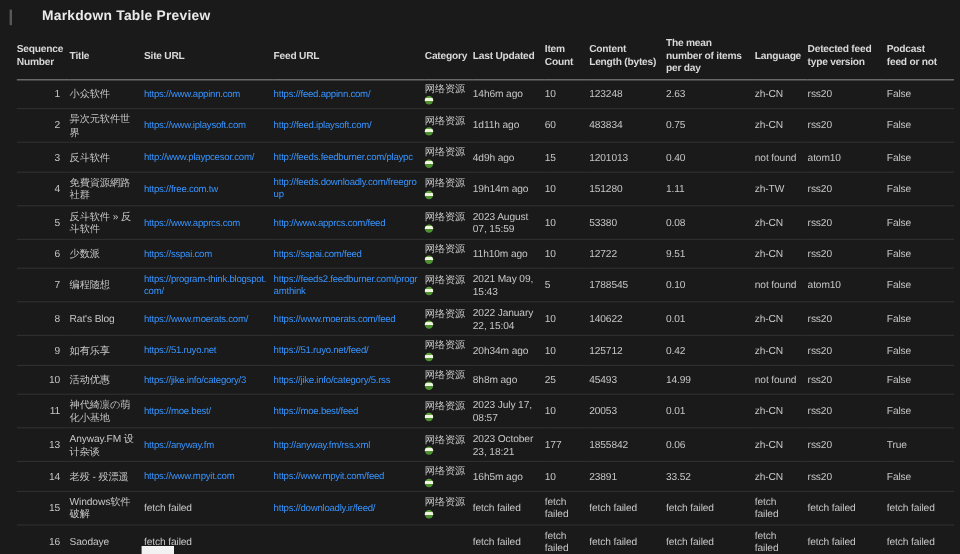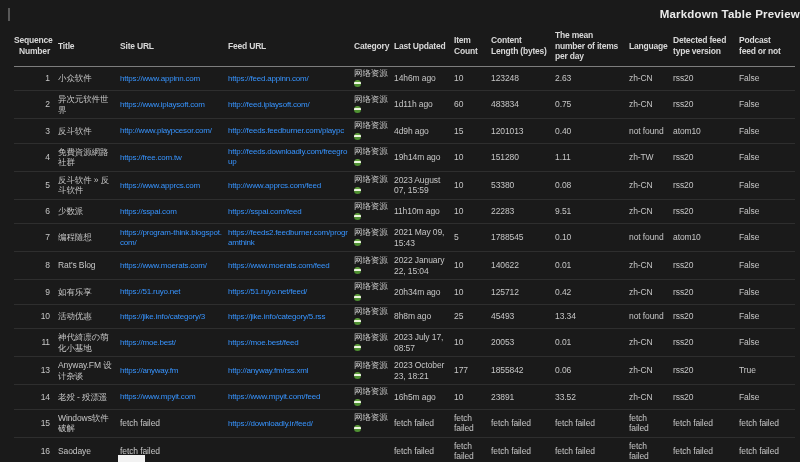--- a/index.html
+++ b/index.html
@@ -1,44 +1,44 @@
 <!DOCTYPE html>
 <html><head>
 <meta charset="utf-8">
 <style>
   html,body{margin:0;padding:0;}
   body{
     width:800px;height:462px;overflow:hidden;position:relative;
     background:#1a1a1a;color:#c6c6c6;
     font-family:"Liberation Sans","DejaVu Sans",sans-serif;
   }
-  .doc-title{display:flex;align-items:center;gap:25px;padding:6px 0 5px 8px;height:16px;justify-content:space-between;}
+  .doc-title{display:flex;align-items:center;gap:25px;padding:6px 0 5px 8px;height:16px;}
   .doc-title .bar{width:2px;height:13px;background:#585858;}
   .doc-title .txt{font-size:11.5px;font-weight:bold;color:#eaeaea;letter-spacing:.2px;}
 
   table{
     border-collapse:collapse;table-layout:fixed;
     margin-left:14px;width:781px;
     font-size:8.5px;line-height:10.5px;letter-spacing:-0.1px;
   }
   th{
     font-weight:bold;color:#d8d8d8;text-align:left;vertical-align:middle;
     padding:3px 6px 4px 0;border-bottom:1px solid #7d7d7d;
     font-size:8.5px;letter-spacing:-0.2px;line-height:10.5px;
   }
-  th.r{text-align:right;padding-right:8px;}
+  th.r{padding-right:8px;}
   td{
     vertical-align:middle;padding:3px 6px 3px 0;
     border-bottom:1px solid #2e2e2e;color:#c6c6c6;
   }
   td.r{text-align:right;padding-right:8px;}
   tr.last td{border-bottom:none;}
   a{color:#3794ff;text-decoration:none;cursor:pointer;}
   .url{font-size:8px;letter-spacing:-0.2px;word-break:break-all;line-height:10px;display:inline-block;}
-  .cat-lbl{white-space:nowrap;display:block;line-height:9.5px;font-family:Liberation Mono, monospace;}
+  .cat-lbl{white-space:nowrap;display:block;line-height:9.5px;}
   .ball{
     display:block;width:7px;height:7px;border-radius:50%;margin-top:1px;
     background:linear-gradient(180deg,#5f9e3c 0%,#5f9e3c 22%,#eef6e0 22%,#eef6e0 56%,#4f9132 56%,#4f9132 100%);
   }
   .white-box{position:absolute;left:118px;top:455px;width:27px;height:9px;background:#f2f2f2;}
 </style>
 </head>
 <body>
 
 <div class="doc-title">
@@ -173,21 +173,21 @@
       <td class="r">6</td>
       <td>少数派</td>
       <td><a class="url">https://sspai.com</a></td>
       <td><a class="url">https://sspai.com/feed</a></td>
       <td>
           <span class="cat-lbl">网络资源</span>
           <span class="ball"></span>
         </td>
       <td>11h10m ago</td>
       <td>10</td>
-      <td>22283</td>
+      <td>12722</td>
       <td>9.51</td>
       <td>zh-CN</td>
       <td>rss20</td>
       <td>False</td>
     </tr>
 
     <tr>
       <td class="r">7</td>
       <td>编程随想</td>
       <td><a class="url">https://program-think.blogspot.com/</a></td>
@@ -246,21 +246,21 @@
       <td>活动优惠</td>
       <td><a class="url">https://jike.info/category/3</a></td>
       <td><a class="url">https://jike.info/category/5.rss</a></td>
       <td>
           <span class="cat-lbl">网络资源</span>
           <span class="ball"></span>
         </td>
       <td>8h8m ago</td>
       <td>25</td>
       <td>45493</td>
-      <td>13.34</td>
+      <td>14.99</td>
       <td>not found</td>
       <td>rss20</td>
       <td>False</td>
     </tr>
 
     <tr>
       <td class="r">11</td>
       <td>神代綺凛の萌化小基地</td>
       <td><a class="url">https://moe.best/</a></td>
       <td><a class="url">https://moe.best/feed</a></td>

